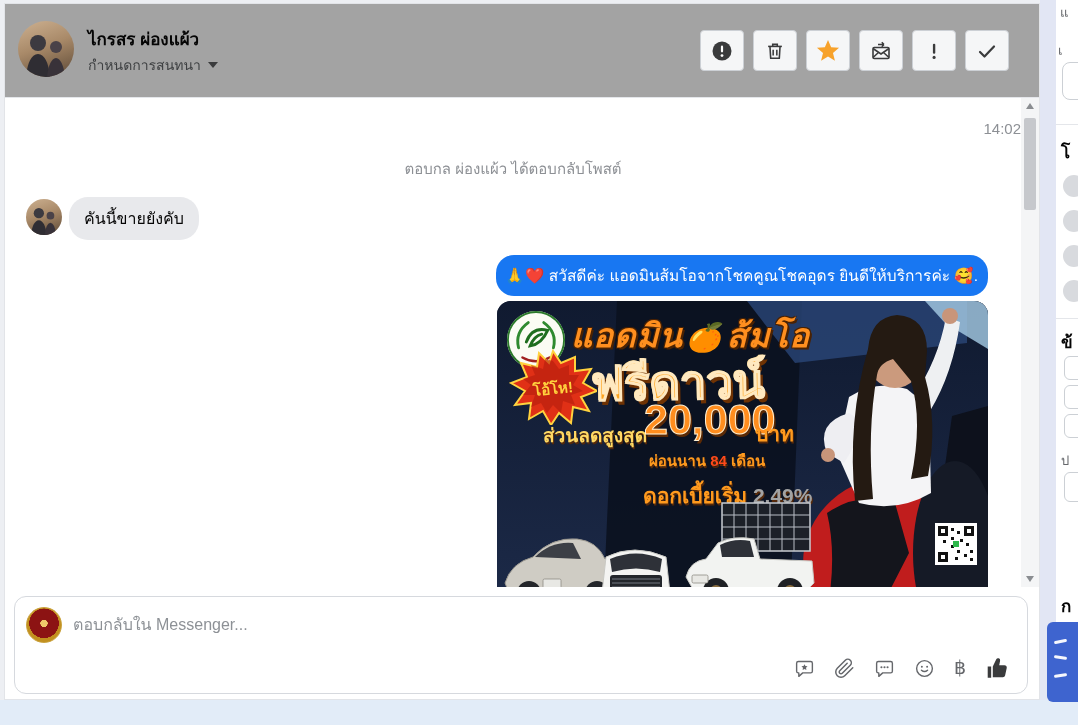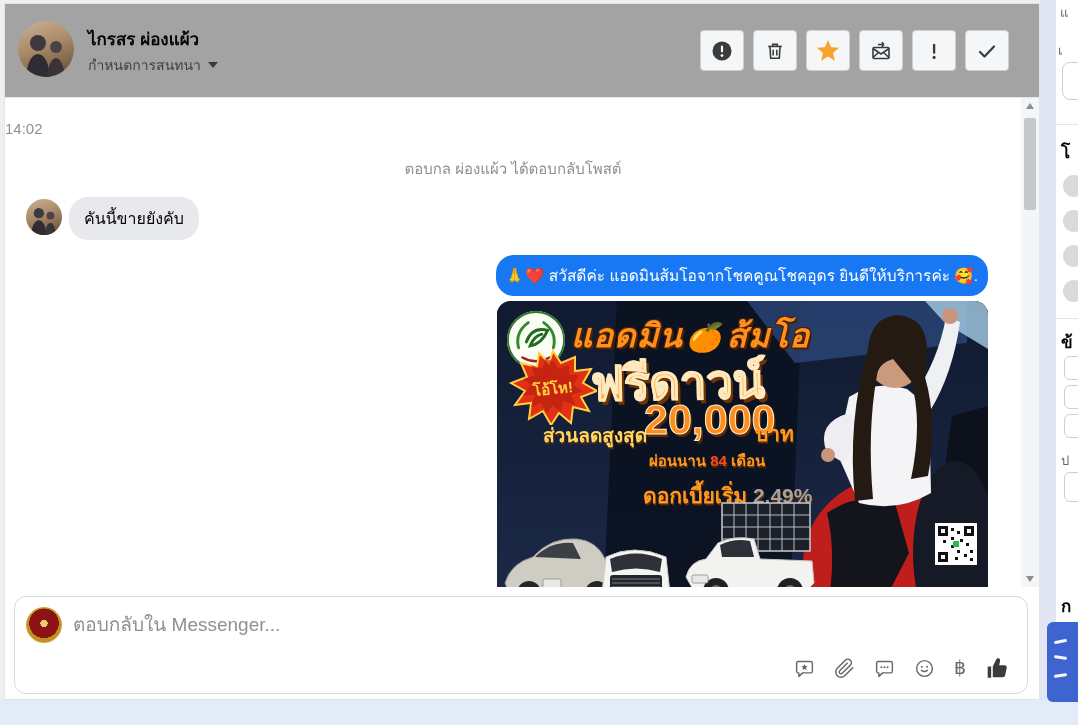--- a/index.html
+++ b/index.html
@@ -23,21 +23,21 @@
   .hdr-sub-row { position:absolute; left:83px; top:50px; display:flex; align-items:center; gap:7px; cursor:pointer; }
   .hdr-sub { font-size:14px; color:#3e4042; }
   .caret-down { width:0; height:0; border-left:5px solid transparent; border-right:5px solid transparent; border-top:6px solid #3a3b3c; }
   .hdr-actions { position:absolute; right:30px; top:26px; display:flex; gap:9px; }
   .act-btn { width:44px; height:41px; background:#f5f6f7; border:1px solid #ccd0d5; border-radius:4px;
     display:flex; align-items:center; justify-content:center; cursor:pointer; }
   .act-btn svg { display:block; }
 
   
   .msgs { position:absolute; left:0; top:94px; width:1016px; height:489px; background:#fff; overflow:hidden; }
-  .time-div { position:absolute; left:0; top:22px; width:100%; text-align:left; font-size:15px; color:#8d9095; }
+  .time-div { position:absolute; left:0; top:22px; width:100%; text-align:right; font-size:15px; color:#8d9095; }
   .event-line { position:absolute; left:0; top:59px; width:100%; text-align:center; font-size:15px; color:#8d9095; }
 
   .in-avatar { position:absolute; left:21px; top:101px; width:36px; height:36px; border-radius:50%;
     background:linear-gradient(160deg,#cdb191 0%,#a98a69 45%,#5d4936 100%); overflow:hidden; }
   .in-bubble { position:absolute; left:64px; top:99px; background:#e8e9ec; color:#050505;
     font-size:16px; padding:9px 15px; border-radius:19px; }
 
   .out-bubble { position:absolute; right:33px; top:157px; background:#1877f2; color:#fff;
     font-size:15.5px; padding:8px 10px; border-radius:18px; white-space:nowrap; }
 
@@ -76,21 +76,21 @@
   .tri-dn { width:0; height:0; border-left:4px solid transparent; border-right:4px solid transparent; border-top:6px solid #8a8d91; }
   .vs-thumb { position:absolute; left:3px; top:20px; width:12px; height:92px; background:#c6c8cc; border-radius:2px; cursor:grab; }
 
   
   .composer { position:absolute; left:9px; top:592px; width:1014px; height:98px; background:#fff;
     border:1px solid #d6d9de; border-radius:12px; }
   .comp-avatar { position:absolute; left:11px; top:10px; width:36px; height:36px; border-radius:50%;
     background:radial-gradient(circle at 50% 45%, #f0c96a 0 14%, #8c1313 15% 58%, #c2901f 59% 78%, #7a1010 79%);
     border:1px solid #caa23c; }
   .comp-input { position:absolute; left:58px; top:13px; width:600px; height:30px; border:none; outline:none;
-    font-size:19px; color:#ef4444; background:transparent; font-family:"Liberation Sans","DejaVu Sans",sans-serif; }
+    font-size:16px; color:#ef4444; background:transparent; font-family:"Liberation Sans","DejaVu Sans",sans-serif; }
   .comp-input::placeholder { color:#8d9196; opacity:1; }
   .comp-icons { position:absolute; right:16px; bottom:12px; display:flex; align-items:center; gap:19px; }
   .cicon { display:flex; align-items:center; justify-content:center; cursor:pointer; color:#65676b; }
   .baht { font-size:19px; color:#65676b; line-height:1; padding-bottom:2px; }
 
   
   .side-panel { position:absolute; left:1056px; top:0; width:22px; height:700px; background:#fff; overflow:hidden; }
   .sp-frag { position:absolute; font-size:13px; color:#65676b; }
   .sp-title { position:absolute; font-size:17px; font-weight:bold; color:#050505; }
   .sp-box { position:absolute; background:#fff; border:1px solid #ccd0d5; border-radius:8px; }

